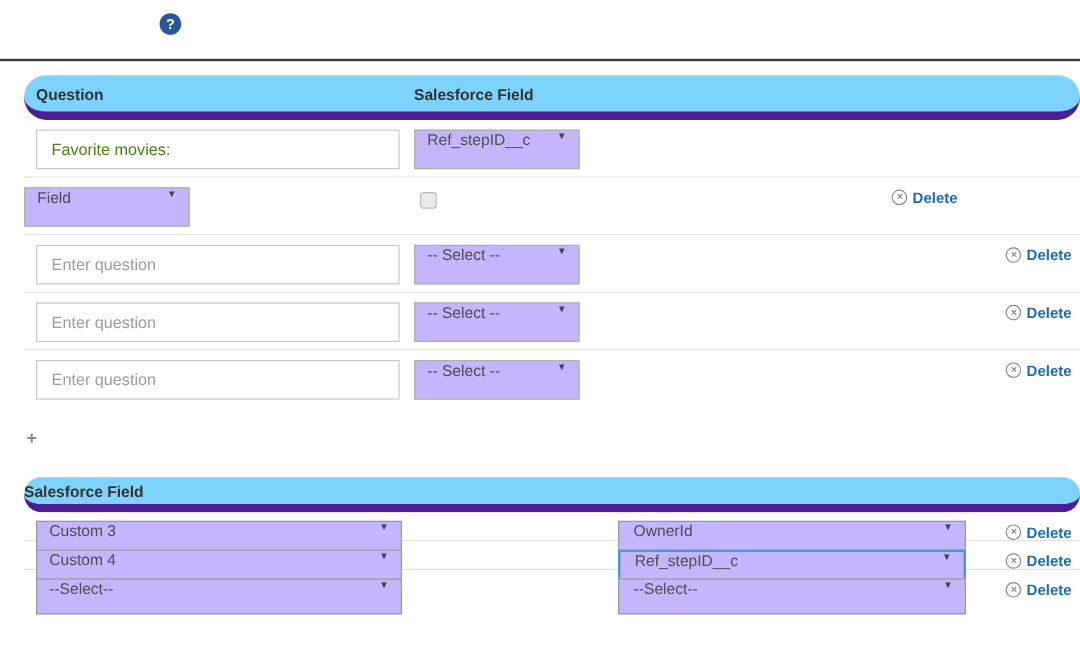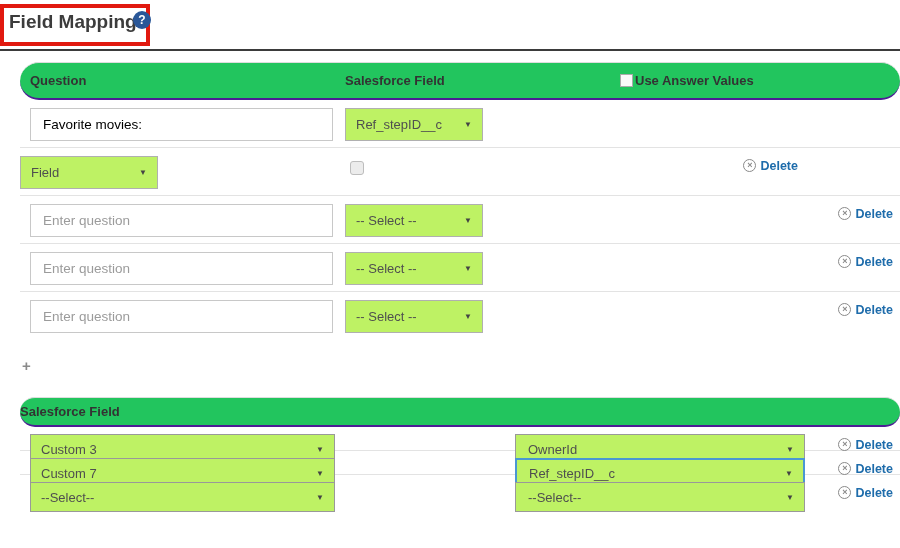--- a/index.html
+++ b/index.html
@@ -20,41 +20,41 @@
     position: absolute; left: 133px; top: 11px; width: 18px; height: 18px;
     background: #2a5798; color: #fff; border-radius: 50%;
     font-size: 12px; font-weight: 700; line-height: 18px; text-align: center;
     cursor: pointer; user-select: none;
   }
   .title-rule { position: absolute; left: 0; right: 0; top: 49px; border-top: 2px solid #3b3b3b; }
 
   
   .content { position: absolute; left: 20px; right: 0; top: 62px; }
   .thead {
-    background: #22c55e; border-top: 1px solid #ddd; border-bottom: 2px solid #4c1d95;
+    background: #7dd3fc; border-top: 1px solid #ddd; border-bottom: 7px solid #4c1d95;
     display: grid; align-items: center;
     font-size: 13px; font-weight: 700; color: #333; border-radius: 19px;
   }
   .grid1 { grid-template-columns: 325px 275px 1fr 95px; }
   .grid2 { grid-template-columns: 495px 1fr 95px; }
   .row { display: grid; align-items: start; }
   .sep { border-bottom: 1px solid #e3e3e3; }
 
   .cell-pad { padding-left: 10px; }
 
   .q-input {
     width: 303px; height: 33px; border: 1px solid #c8c8c8; background: #fff;
     padding: 0 12px; font-family: "Liberation Sans", sans-serif;
-    font-size: 13.5px; color: #000000; outline: none;
+    font-size: 13.5px; color: #4d7c0f; outline: none;
   }
   .q-input::placeholder { color: #9b9b9b; opacity: 1; }
 
   .select {
-    height: 33px; border: 1px solid #b0b0b0; background: #bef264;
-    display: flex; align-items: center; justify-content: space-between;
+    height: 33px; border: 1px solid #b0b0b0; background: #c4b5fd;
+    display: flex; justify-content: space-between;
     padding: 0 10px; font-size: 13px; color: #4f4f4f; cursor: pointer;
   }
   .sel-arrow { font-size: 8px; color: #444; margin-left: 8px; }
 
   .select.sm { width: 138px; }
   .select.lg  { width: 305px; height: 30px; border-color: #999; }
   .select.lg2 { width: 290px; height: 30px; border-color: #999; padding-left: 12px; }
   .select.focused { border: 2px solid #4a97d2; }
 
   .checkbox {
@@ -97,36 +97,30 @@
   .t2-head { height: 30px; }
   .t2-row { height: 24px; }
   .t2-row .cell-var { padding-top: 7px; padding-left: 10px; }
   .t2-row .cell-sf2 { padding-top: 7px; }
 </style>
 </head>
 <body>
 
 <div class="page">
 
-  <div class="title-box">
-    <div class="page-title">Field Mapping</div>
-  </div>
   <span class="help-icon">?</span>
   <div class="title-rule"></div>
 
   <div class="content">
 
     
     <div>
       <div class="thead grid1 t1-head">
         <div class="cell-pad">Question</div>
         <div>Salesforce Field</div>
-        <div class="h-chk">
-          <span class="checkbox"></span><span>Use Answer Values</span>
-        </div>
         <div></div>
       </div>
 
       <div class="row grid1 t1-row sep">
         <div class="cell-q cell-pad"><input class="q-input" placeholder="" value="Favorite movies:" style=""></div>
         <div class="cell-sf">
           <div class="select sm">
             <span>Ref_stepID__c</span>
             <span class="sel-arrow">▼</span>
           </div>
@@ -232,21 +226,21 @@
           <a class="delete-link">
             <span class="del-icon">×</span>
             <span>Delete</span>
           </a>
         </div>
       </div>
 
       <div class="row grid2 t2-row sep">
         <div class="cell-var">
           <div class="select lg">
-            <span>Custom 7</span>
+            <span>Custom 4</span>
             <span class="sel-arrow">▼</span>
           </div>
         </div>
         <div class="cell-sf2">
           <div class="select lg2 focused">
             <span>Ref_stepID__c</span>
             <span class="sel-arrow">▼</span>
           </div>
         </div>
         <div class="cell-del">

